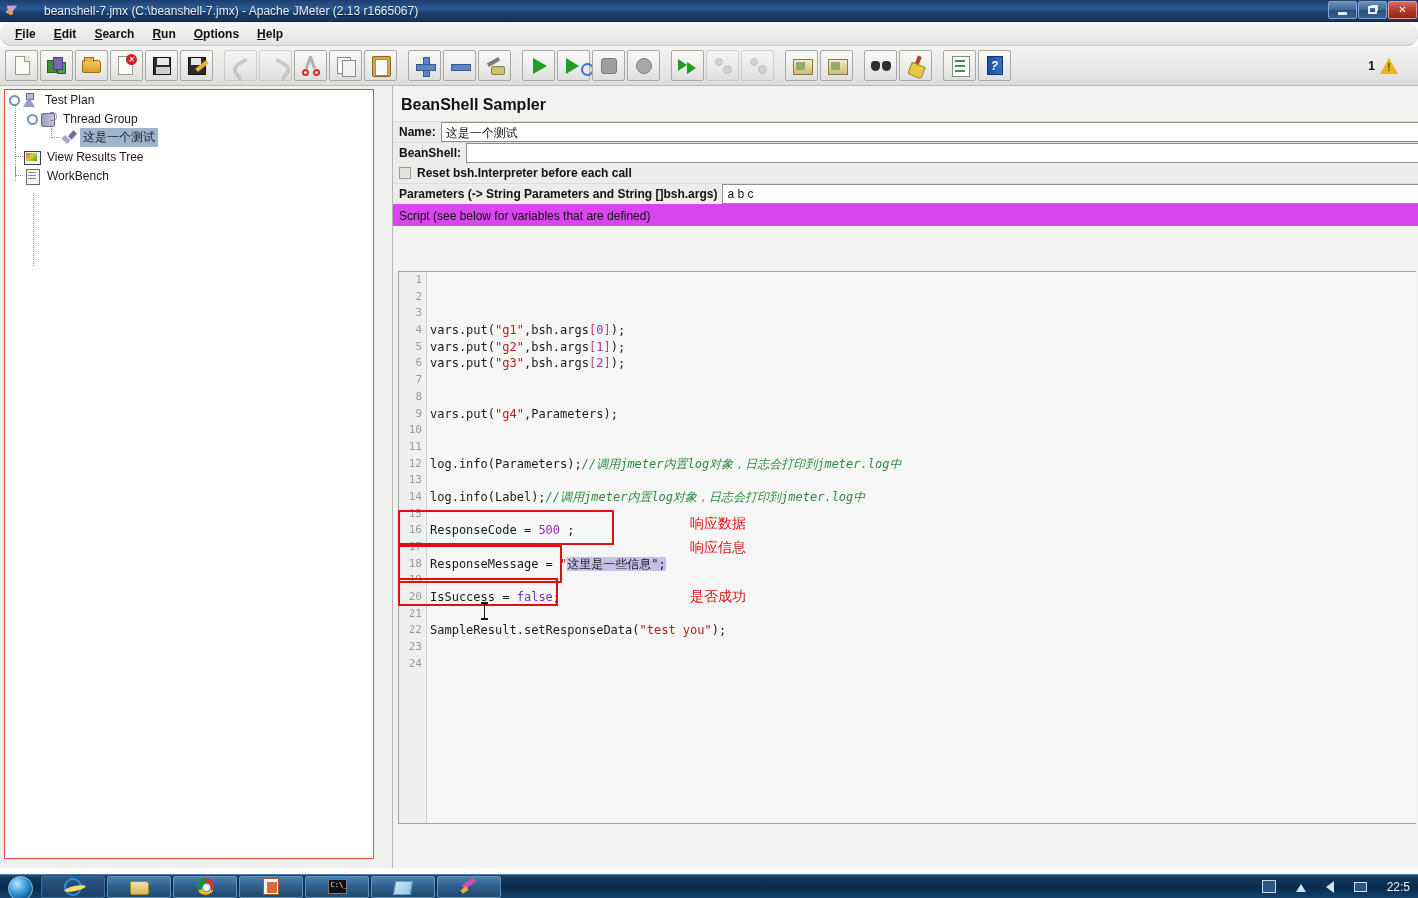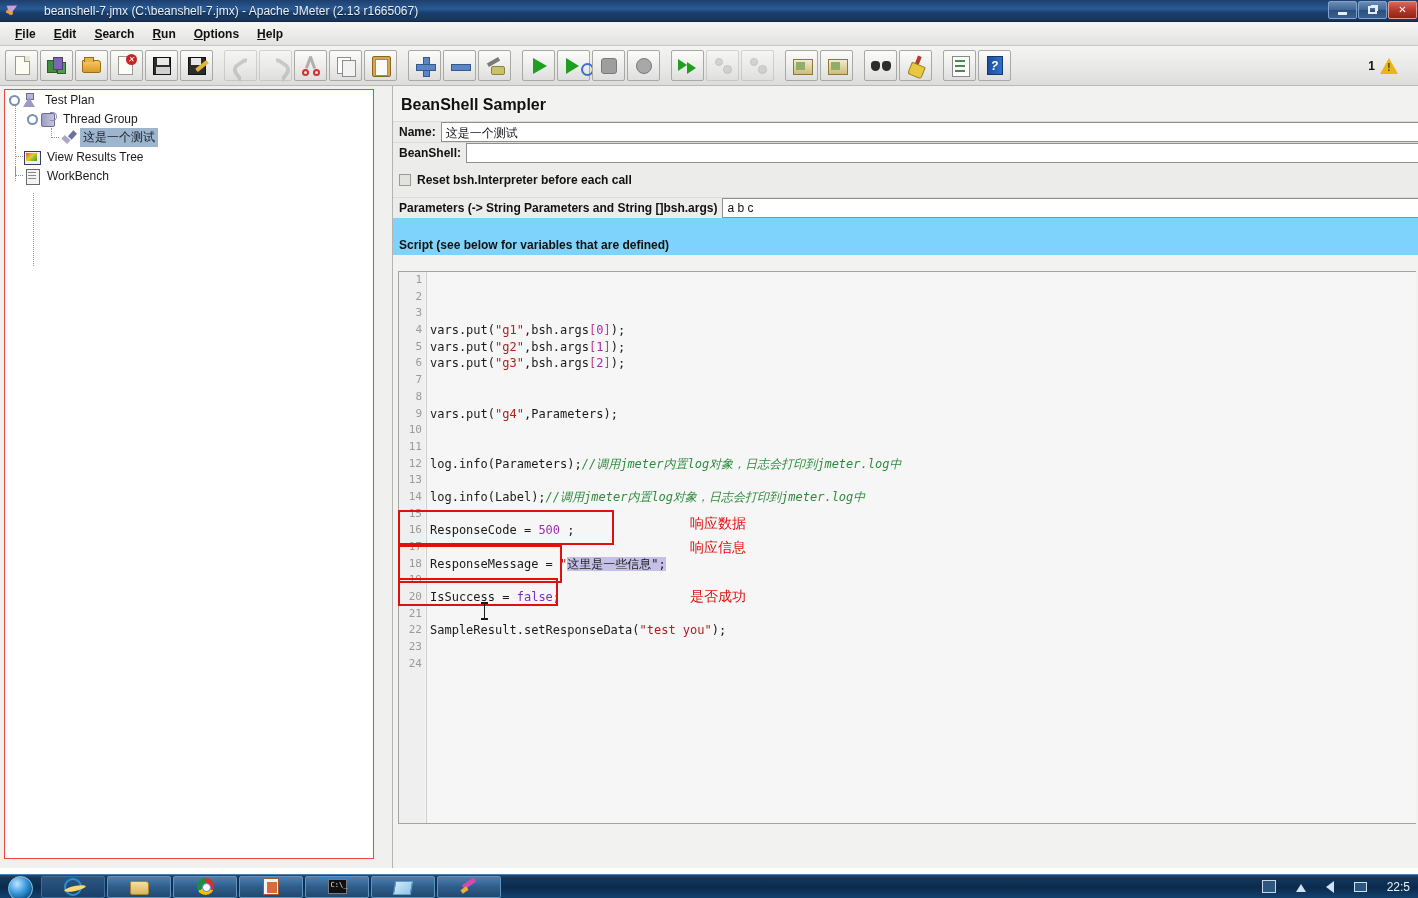--- a/index.html
+++ b/index.html
@@ -49,21 +49,21 @@
     width: 9px; height: 8px; border: 2px solid #e6eef8; background: transparent;
     box-shadow: 2px -2px 0 -1px #e6eef8;
   }
   .winbtn.close { background: linear-gradient(to bottom, #d86a5c 0%, #b63a2c 50%, #8d2418 100%); border-color: #e79a8e; }
 
   
   #menubar {
     position: absolute; left: 0; top: 22px; width: 1418px; height: 24px;
     background: linear-gradient(to bottom, #f6f6f4 0%, #ececeb 50%, #e2e2e0 100%);
     border-bottom: 1px solid #c8c8c4;
-    display: flex; align-items: center; padding-left: 6px;
+    display: flex; align-items: center; padding-left: 6px; border-radius: 11px;
   }
   .menu-item {
     font-size: 12px; color: #101010; padding: 3px 9px; font-weight: bold;
     font-family: "Liberation Sans", sans-serif;
   }
   .menu-item u { text-decoration: underline; }
 
   
   #toolbar {
     position: absolute; left: 0; top: 46px; width: 1418px; height: 40px;
@@ -185,24 +185,24 @@
     position:absolute; left:392px; top:0; width:1026px; height:782px;
     background:#f2f2f0; border-left:1px solid #b4b4b0;
   }
   #pane-title { font-size:16px; font-weight:bold; color:#111; padding:10px 0 7px 8px; }
   .field-row { display:flex; align-items:stretch; height:21px; border-top:1px solid #dcdcd8; background:#ececea; }
   .field-label { font-size:12px; font-weight:bold; color:#111; padding:3px 5px 0 6px; white-space:nowrap; }
   .field-input {
     flex:1; background:#ffffff; border:1px solid #8f8f8b; border-right:none;
     font-size:12px; color:#111; padding:2px 4px; overflow:hidden; white-space:nowrap;
   }
-  .checkrow { display:flex; align-items:center; height:34px; padding-left:6px; background:#ececea; }
+  .checkrow { display:flex; align-items:center; height:20px; padding-left:6px; background:#ececea; }
   .chkbox { width:12px; height:12px; background:#e2e2de; border:1px solid #9a9a96; margin-right:6px; }
   .checkrow .field-label { padding:0; }
-  .script-header { font-size:12px; font-weight:bold; color:#111; padding:20px 0 3px 6px; background:#7dd3fc; }
+  .script-header { font-size:12px; font-weight:normal; color:#111; padding:5px 0 3px 6px; background:#d946ef; }
   #editor {
     position:absolute; left:398px; top:271px; width:1018px; height:553px;
     background:#f6f6f6; border:1px solid #a4a4a0; border-right:none;
     font-family:"DejaVu Sans Mono", monospace; font-size:12px;
     overflow:hidden;
   }
   #gutter { position:absolute; left:0; top:0; width:26px; height:100%; background:#efefef; color:#9a9a9a; text-align:right; }
   #gutter-line { position:absolute; left:27px; top:0; width:1px; height:100%; background:#cfcfcf; }
   .ln { height:16.7px; line-height:16.7px; font-size:11px; padding-right:3px; }
   #codearea { position:absolute; left:31px; top:0; right:0; height:100%; }

